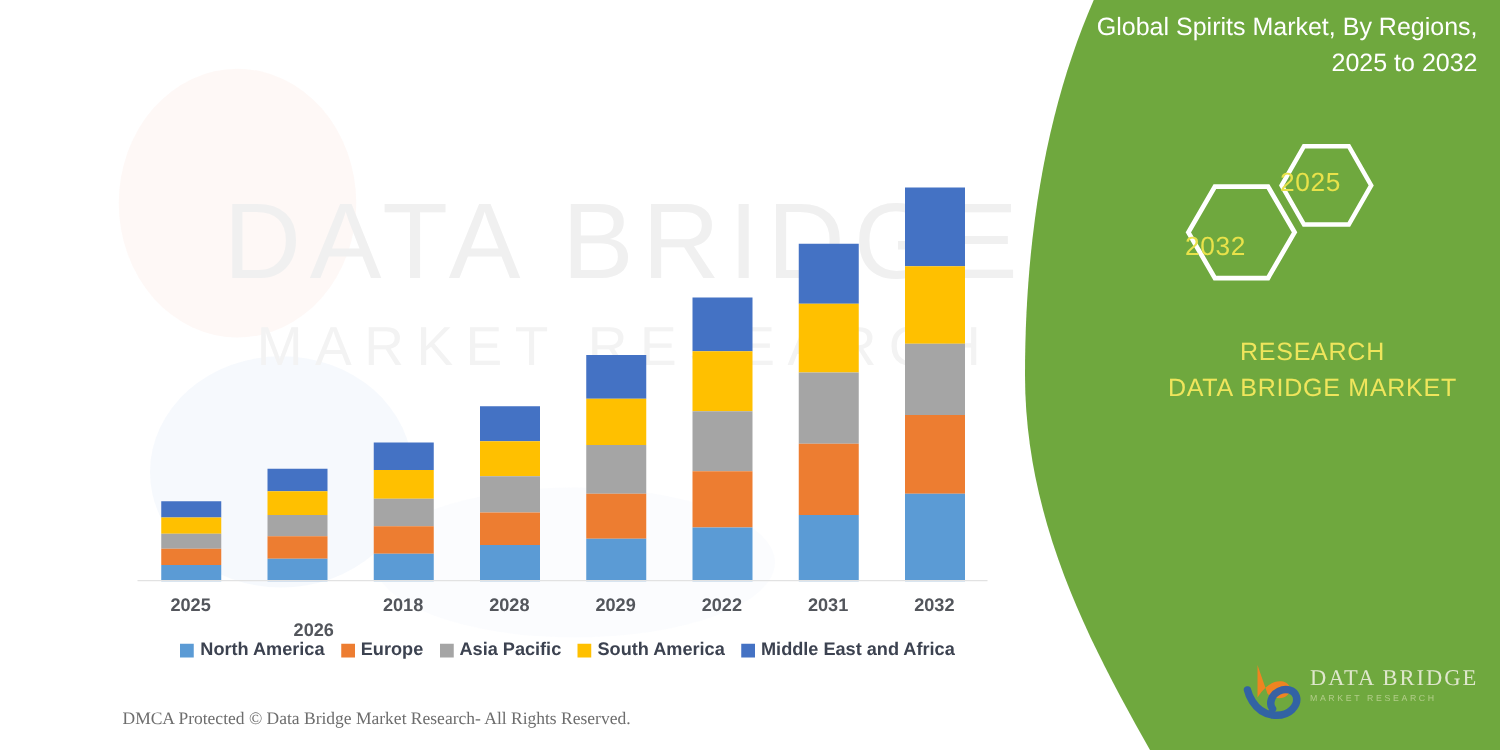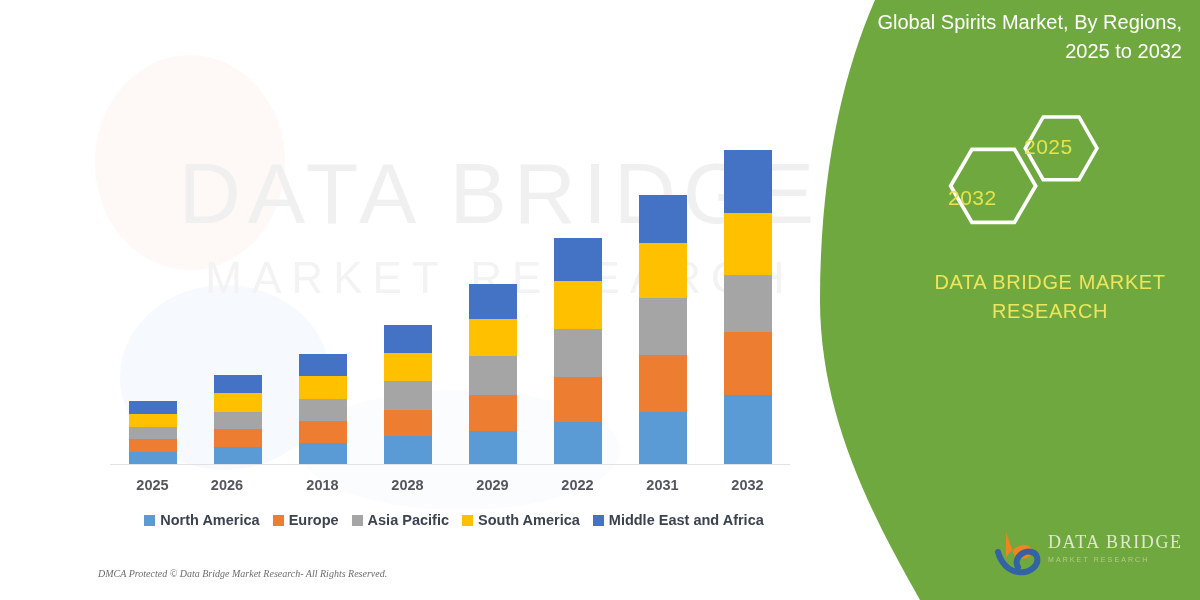--- a/index.html
+++ b/index.html
@@ -160,24 +160,23 @@
   .lg-swatch { width: 11px; height: 11px; display: block; }
   .lg-text { color: #3c4250; font-size: 14.5px; font-weight: 700; white-space: nowrap; }
 
   .footer {
     position: absolute;
     left: 0; top: 566px; width: 880px; height: 26px;
     z-index: 3;
   }
   .foot-left {
     position: absolute; left: 98px; top: 2px;
-    color: #6d6d6d; font-size: 10px;
+    color: #6d6d6d; font-size: 14px;
     font-family: "Liberation Serif", serif;
     white-space: nowrap;
-    font-style: italic;
   }
   .foot-right {
     position: absolute; left: 430px; top: 2px;
     color: #6d6d6d; font-size: 10px;
     font-family: "Liberation Serif", serif;
     white-space: nowrap;
   }
 </style>
 </head>
 <body>
@@ -245,21 +244,21 @@
         <div class="seg" style="background: rgb(68, 114, 196); height: 63.4091px;"></div>
         <div class="seg" style="background: rgb(255, 192, 0); height: 61.3636px;"></div>
         <div class="seg" style="background: rgb(165, 165, 165); height: 57.2727px;"></div>
         <div class="seg" style="background: rgb(237, 125, 49); height: 63.4091px;"></div>
         <div class="seg" style="background: rgb(91, 155, 213); height: 69.5455px;"></div>
       </div>
     </div>
   <div class="axis-line"></div>
   <div class="xlabels" id="xlabels">
       <div class="xlab" style="left: -0.5px;">2025</div>
-      <div class="xlab" style="left: 74px;">2026</div>
+      <div class="xlab" style="left: 98px; margin-top: 20px;">2026</div>
       <div class="xlab" style="left: 169.5px;">2018</div>
       <div class="xlab" style="left: 254.5px;">2028</div>
       <div class="xlab" style="left: 339.5px;">2029</div>
       <div class="xlab" style="left: 424.5px;">2022</div>
       <div class="xlab" style="left: 509.5px;">2031</div>
       <div class="xlab" style="left: 594.5px;">2032</div>
     </div>
 
   <div class="legend" id="legend">
       <div class="lg-item">
@@ -299,22 +298,22 @@
       <polygon points="30,62 48,31 84,31 102,62 84,93 48,93" fill="none" stroke="#ffffff" stroke-width="3.2" transform="scale(1.18) translate(-4,4)"></polygon>
       <polygon points="100,38 116,10 148,10 164,38 148,66 116,66" fill="none" stroke="#ffffff" stroke-width="3.2" transform="scale(1.12) translate(-6,-2)"></polygon>
     </svg>
     <div class="hex-label y2032" style="color: rgb(233, 226, 74);">2032</div>
     <div class="hex-label y2025" style="color: rgb(233, 226, 74);">2025</div>
   </div>
 
   <div class="panel-title">Global Spirits Market, By Regions, 2025 to 2032</div>
 
   <div class="brand-title" style="color: rgb(239, 229, 92);">
+    <div>RESEARCH</div>
     <div>DATA BRIDGE MARKET</div>
-    <div>RESEARCH</div>
   </div>
 
   <div class="logo">
     <div class="logo-mark">
       <svg width="52" height="50" viewBox="0 0 52 50" aria-hidden="true">
         <path d="M14 4 L14 30 C14 30 22 16 33 17 C40 17.6 42 24 38 28 C34 32 26 31 22 27 L14 4 Z" fill="#F58220" opacity="0.95"></path>
         <path d="M6 24 C6 24 10 42 26 44 C40 45.7 47 36 45 29 C43.5 24 37 22 31 25 C25 28 23 35 26 39" fill="none" stroke="#2E5FAA" stroke-width="6" stroke-linecap="round" opacity="0.95"></path>
       </svg>
     </div>
     <div class="logo-text">

